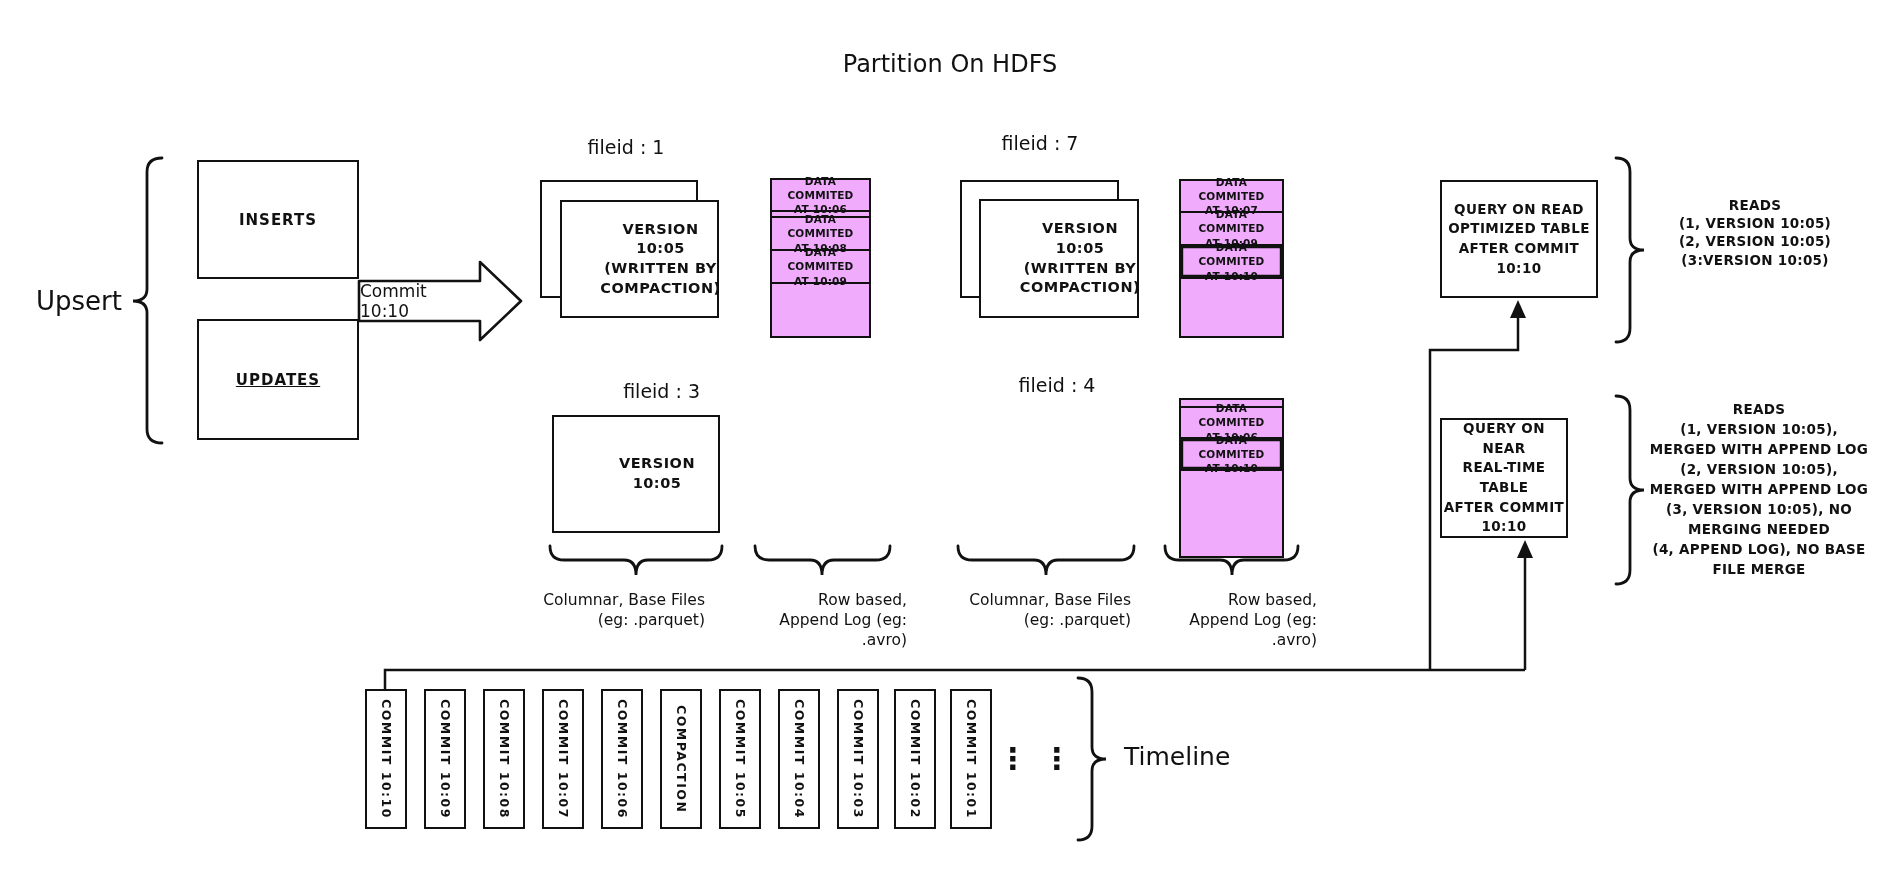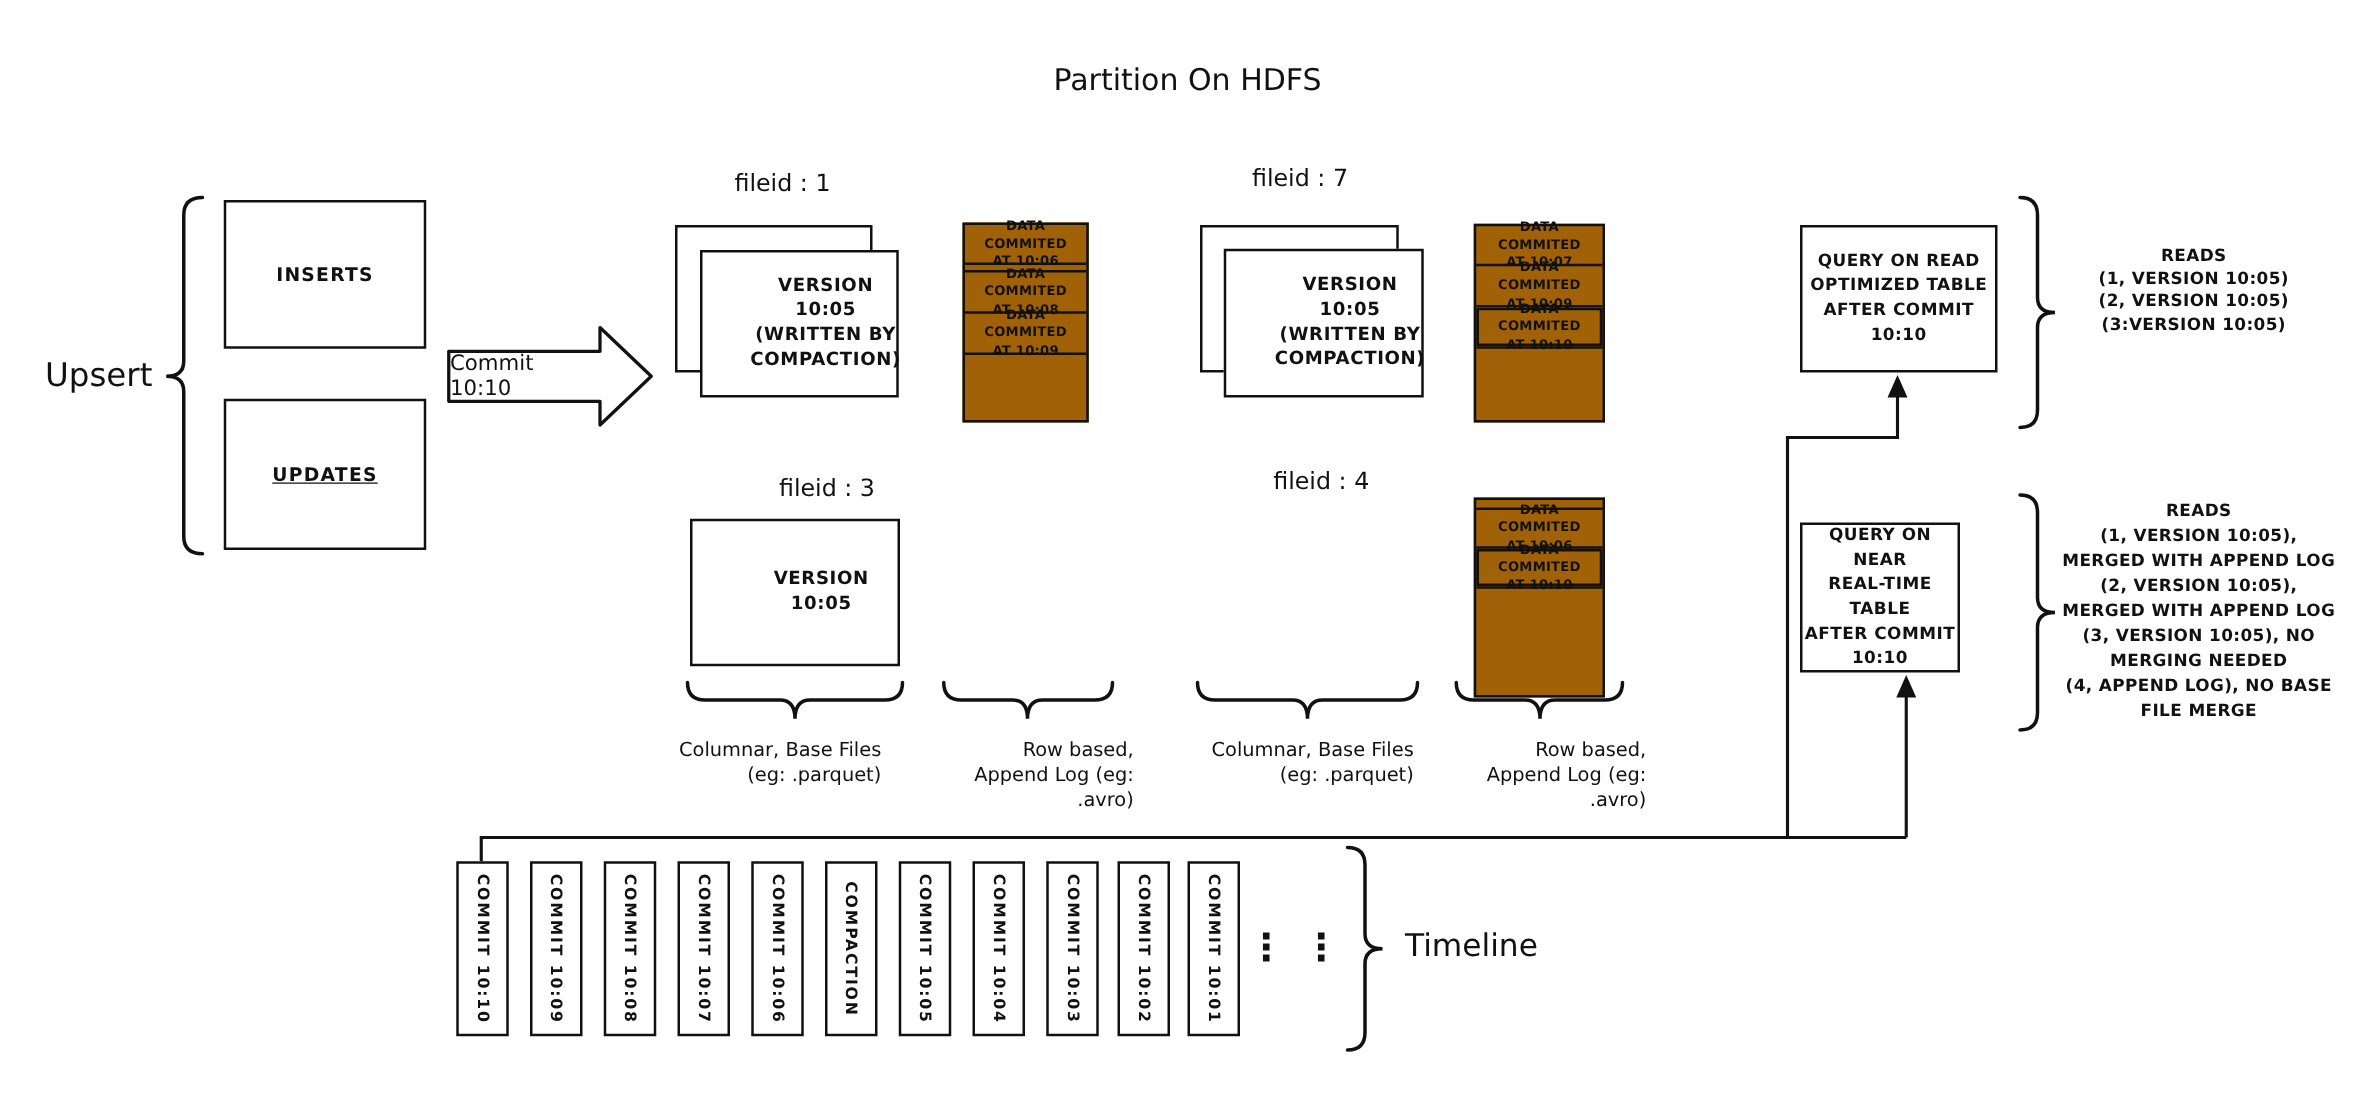--- a/index.html
+++ b/index.html
@@ -5,25 +5,25 @@
   html,body{margin:0;padding:0;background:#fff;}
   #stage{position:relative;width:1900px;height:880px;background:#ffffff;
          font-family:"DejaVu Sans",sans-serif;color:#111;overflow:hidden;}
   #wires{position:absolute;left:0;top:0;z-index:0;}
   .abs{position:absolute;z-index:2;}
   .hand{font-family:"DejaVu Sans",sans-serif;}
   .title{font-size:24px;text-align:center;}
   .big-label{font-size:26px;}
   .node{box-sizing:border-box;border:2.2px solid #111;background:#fff;
         display:flex;align-items:center;justify-content:center;text-align:center;}
-  .caps{font-weight:bold;letter-spacing:1px;font-size:15px;white-space:pre-line;}
+  .caps{font-weight:bold;letter-spacing:1px;font-size:15px;white-space:pre-line;margin-left:18px;}
   .base-text{font-weight:bold;letter-spacing:.5px;font-size:14.5px;white-space:pre-line;line-height:1.35;padding-left:42px;}
   .fileid{font-size:19px;text-align:center;}
   .arrow-label{font-size:17px;display:flex;align-items:center;justify-content:center;z-index:3;}
-  .logbox{box-sizing:border-box;border:2.2px solid #111;background:#a16207;}
+  .logbox{box-sizing:border-box;border:2.2px solid #111;background:#f0abfc;}
   .logrow{box-sizing:border-box;border-bottom:2.2px solid #111;display:flex;align-items:center;justify-content:center;
           text-align:center;font-weight:bold;font-size:10.5px;line-height:1.35;white-space:pre-line;letter-spacing:.2px;}
   .logrow.thick{box-shadow:inset 0 0 0 2.2px #111;}
   .loggap{box-sizing:border-box;border-bottom:2.2px solid #111;}
   .brace-label{font-size:15.5px;text-align:right;white-space:pre-line;line-height:1.3;}
   .qbox{font-weight:bold;font-size:13.5px;letter-spacing:.4px;line-height:1.45;white-space:pre-line;}
   .reads{font-weight:bold;font-size:13.5px;letter-spacing:.3px;text-align:center;white-space:pre-line;}
   .reads.a{line-height:1.35;}
   .reads.b{line-height:1.48;}
   .tl-box{box-sizing:border-box;border:2.2px solid #111;background:#fff;writing-mode:vertical-rl;

